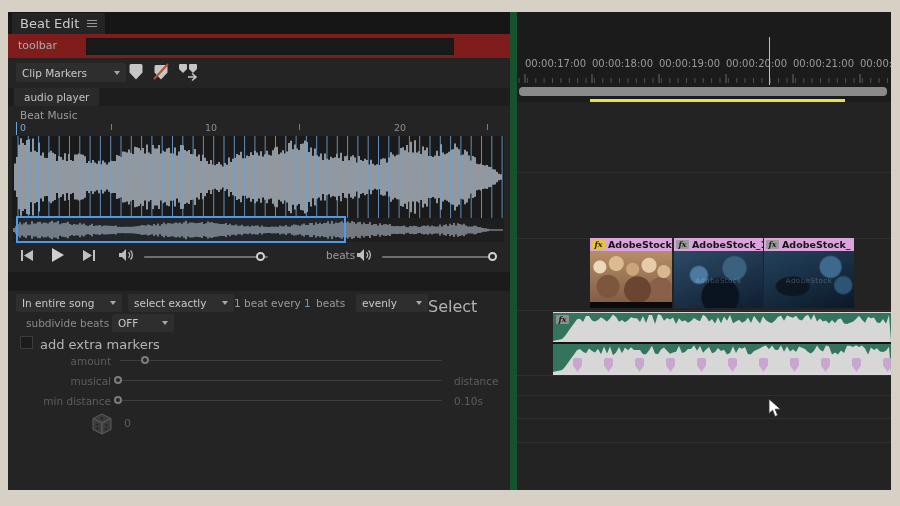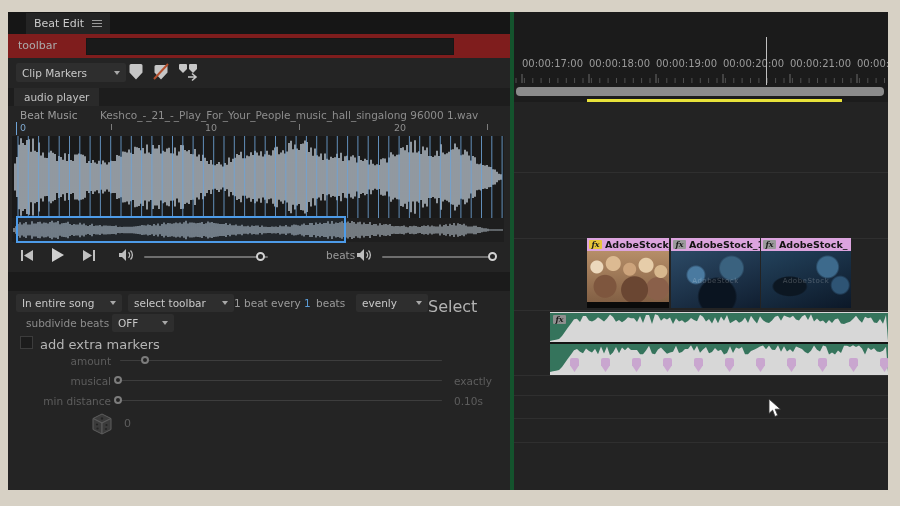--- a/index.html
+++ b/index.html
@@ -5,21 +5,21 @@
   html,body{margin:0;padding:0;background:#d7d1c5;}
   #app{position:relative;width:900px;height:506px;background:#d7d1c5;overflow:hidden;
        font-family:"DejaVu Sans","Liberation Sans",sans-serif;}
   .abs{position:absolute;}
   .ui{position:absolute;left:8px;top:12px;width:876px;height:478px;background:#1f1f1f;}
 
   
   .lpanel{position:absolute;left:0;top:0;width:502px;height:478px;background:#242424;overflow:hidden;}
   .tabbar{position:absolute;left:0;top:0;width:502px;height:22px;background:#161616;}
   .paneltab{position:absolute;left:4px;top:1px;height:21px;padding:0 8px;display:flex;align-items:center;gap:8px;
-            background:#242424;color:#cacaca;font-size:11px;margin-left:14px;}
+            background:#242424;color:#cacaca;font-size:13px;}
   .menu-icon{display:inline-block;width:10px;height:7px;
              background:repeating-linear-gradient(#9a9a9a 0 1px,transparent 1px 3px);}
   .rowlabel{color:#ababab;font-size:11px;}
   .inset{background:#1a1a1a;border:1px solid #161616;}
   .dd{display:flex;align-items:center;justify-content:space-between;padding:0 6px;background:#2e2e2e;
       border-radius:2px;font-size:10.5px;color:#c9c9c9;}
   .caret{width:0;height:0;border-left:3.5px solid transparent;border-right:3.5px solid transparent;
          border-top:4px solid #a8a8a8;display:inline-block;margin-left:5px;flex:0 0 auto;}
   .smalltext{font-size:10.5px;color:#9a9a9a;}
   .dim{color:#5d5d5d;}
@@ -33,21 +33,21 @@
   .slider-knob{position:absolute;width:9px;height:9px;border:2px solid #d2d2d2;border-radius:50%;
                background:#242424;box-sizing:border-box;}
   .slider-track.dimt{height:1px;background:#3d3d3d;}
   .slider-knob.dimk{border-color:#7c7c7c;width:8px;height:8px;}
   .tabsrow{position:absolute;left:0;top:260px;width:502px;height:19px;background:#1b1b1b;}
   .checkbox{position:absolute;width:13px;height:13px;background:#1c1c1c;border:1px solid #3c3c3c;box-sizing:border-box;}
   .labright{position:absolute;text-align:right;font-size:10.5px;color:#5d5d5d;}
 
   
   .rpanel{position:absolute;left:502px;top:0;width:374px;height:478px;background:#1c1c1c;overflow:hidden;
-          border-left:4px solid #14532d;box-sizing:content-box;}
+          border-left:7px solid #14532d;box-sizing:content-box;}
   .tlab{position:absolute;top:46px;font-size:10px;color:#9b9b9b;white-space:nowrap;}
   .scrollbar{position:absolute;left:2px;top:75px;width:368px;height:9px;background:#8b8b8b;border-radius:4px;}
   .trackarea{position:absolute;left:0;top:90px;width:374px;height:388px;background:#232323;}
   .tdiv{position:absolute;left:0;width:374px;height:1px;background:#2f2f2f;}
   .vclip{position:absolute;top:226px;height:70px;}
   .vhead{position:absolute;left:0;top:0;right:0;height:13px;background:#dca4de;display:flex;align-items:center;
          gap:3px;padding:0 0 0 2px;overflow:hidden;}
   .fxb{flex:0 0 auto;width:13px;height:9px;border-radius:1px;font:italic bold 8px "DejaVu Serif",serif;
        color:#1c1c1c;text-align:center;line-height:9px;}
   .vname{font-size:9.5px;font-weight:bold;color:#141414;white-space:nowrap;}
@@ -120,21 +120,20 @@
         </svg>
         <svg class="abs" style="left:170px;top:4px;" width="22" height="20" viewBox="0 0 22 20">
           <path d="M2 2 h6 a1 1 0 0 1 1 1 v4 l-4 4 -4 -4 v-4 A1 1 0 0 1 2 2 Z" fill="#c6c6c6"></path>
           <path d="M12 2 h6 a1 1 0 0 1 1 1 v4 l-4 4 -4 -4 v-4 A1 1 0 0 1 12 2 Z" fill="#c6c6c6"></path>
           <path d="M10 15 h7 M14 11.5 l4 3.5 -4 3.5" stroke="#c6c6c6" stroke-width="1.6" fill="none"></path>
         </svg>
       </div>
 
       <div class="abs" style="left:0;top:94px;width:502px;height:18px;">
         <span class="abs" style="left:12px;top:3px;font-size:10.5px;color:#9d9d9d;">Beat Music</span>
-        <span class="abs" style="left:92px;top:3px;font-size:10.5px;color:#8d8d8d;white-space:nowrap;">Keshco_-_21_-_Play_For_Your_People_music_hall_singalong 96000 1.wav</span>
       </div>
 
       <div class="abs" style="left:0;top:110px;width:502px;height:14px;">
         <div class="abs" style="left:8px;top:0;width:1px;height:13px;background:#6ea3d6;"></div>
         <span class="rlab" style="left:12px;color:#7da6cc;">0</span>
         <div class="rtick" style="left:103px;"></div>
         <span class="rlab" style="left:197px;">10</span>
         <div class="rtick" style="left:291px;"></div>
         <span class="rlab" style="left:386px;">20</span>
         <div class="rtick" style="left:479px;"></div>
@@ -234,21 +233,21 @@
         
         
       </div>
 
       <div class="abs" style="left:0;top:281px;width:412px;height:20px;">
         <div class="dd abs" style="left:8px;top:1px;width:94px;height:18px;">
           <span>In entire song</span>
           <span class="caret"></span>
         </div>
         <div class="dd abs" style="left:120px;top:1px;width:94px;height:18px;">
-          <span>select toolbar</span>
+          <span>select exactly</span>
           <span class="caret"></span>
         </div>
         <span class="abs smalltext" style="left:226px;top:4px;">1 beat every</span>
         <span class="abs" style="left:296px;top:4px;font-size:10.5px;color:#5b9bd5;">1</span>
         <span class="abs smalltext" style="left:308px;top:4px;">beats</span>
         <div class="dd abs" style="left:348px;top:1px;width:60px;height:18px;">
           <span>evenly</span>
           <span class="caret"></span>
         </div>
         <span class="abs" style="left:420px;top:4px;font-size:16px;color:#b3b3b3;">Select</span>
@@ -265,21 +264,21 @@
       <div class="checkbox" style="left:12px;top:324px;"></div>
       <span class="abs" style="left:32px;top:325px;font-size:13px;color:#b5b5b5;">add extra markers</span>
 
       <span class="labright" style="left:20px;top:343px;width:83px;">amount</span>
       <div class="slider-track dimt" style="left:112px;top:348px;width:322px;"></div>
       <div class="slider-knob dimk" style="left:133px;top:344px;"></div>
 
       <span class="labright" style="left:20px;top:363px;width:83px;">musical</span>
       <div class="slider-track dimt" style="left:112px;top:368px;width:322px;"></div>
       <div class="slider-knob dimk" style="left:106px;top:364px;"></div>
-      <span class="abs dim" style="left:446px;top:363px;font-size:10.5px;">exactly</span>
+      <span class="abs dim" style="left:446px;top:363px;font-size:10.5px;">distance</span>
 
       <span class="labright" style="left:8px;top:383px;width:95px;">min distance</span>
       <div class="slider-track dimt" style="left:112px;top:388px;width:322px;"></div>
       <div class="slider-knob dimk" style="left:106px;top:384px;"></div>
       <span class="abs dim" style="left:446px;top:383px;font-size:10.5px;">0.10s</span>
 
       <svg class="abs" style="left:82px;top:400px;" width="24" height="24" viewBox="0 0 24 24">
         <g stroke="#5c5c5c" stroke-width="1" fill="#3b3b3b">
           <path d="M12 2 L21 6.5 L12 11 L3 6.5 Z"></path>
           <path d="M3 6.5 L12 11 L12 22 L3 17.5 Z"></path>

